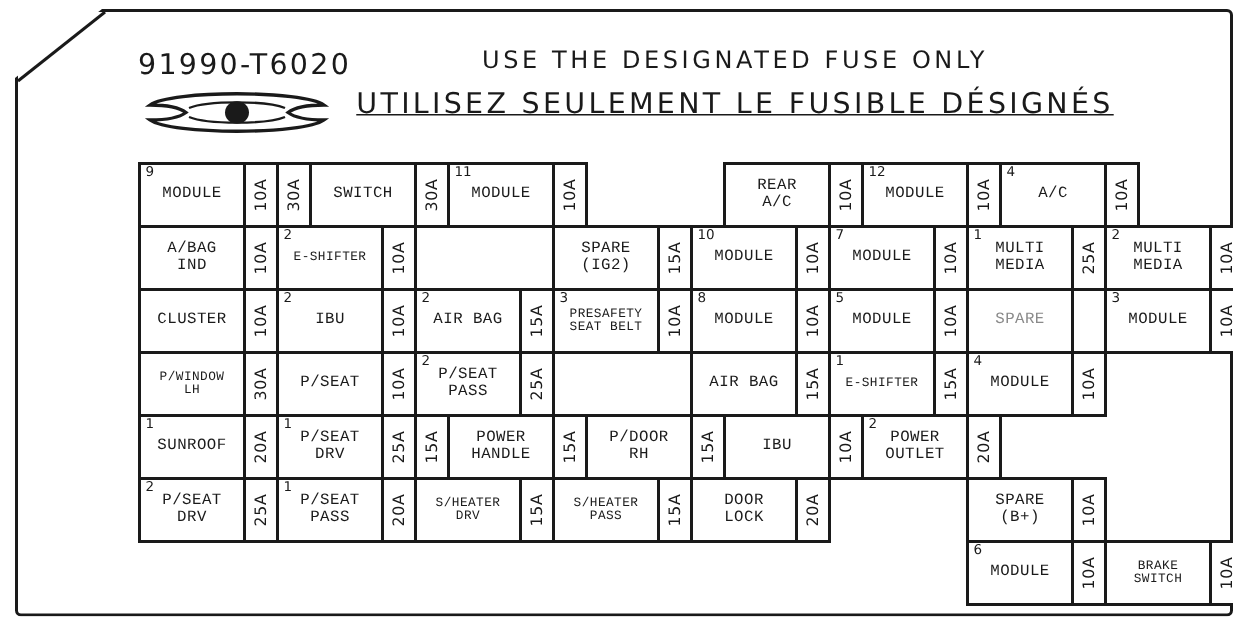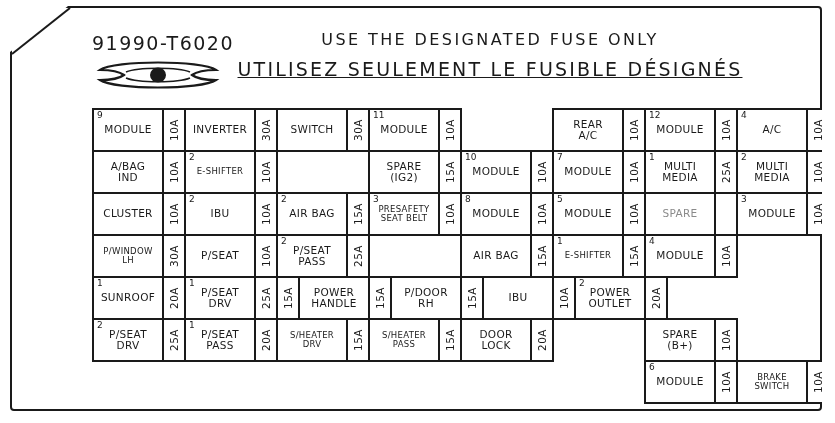--- a/index.html
+++ b/index.html
@@ -113,20 +113,21 @@
     color: #1a1a1a;
   }
   .fuse-label {
     font-size: 10.5px;
     line-height: 11.5px;
     letter-spacing: 0.3px;
     text-align: center;
     color: #1a1a1a;
     padding: 0 2px;
     white-space: pre-line;
+    font-family: Liberation Mono, monospace;
   }
   .fuse-label.small {
     font-size: 8.5px;
     line-height: 9.5px;
   }
   .fuse-label.grey {
     color: #8a8a8a;
   }
   .amp {
     font-size: 10.5px;
@@ -162,23 +163,20 @@
 
     <div class="grid" id="fuse-grid">
         <div class="row">
           <div class="cell w-name">
             <div class="fuse-num">9</div>
             <div class="fuse-label">MODULE</div>
           </div>
           <div class="cell w-amp">
             <div class="amp">10A</div>
           </div>
-          <div class="cell w-name">
-            <div class="fuse-label">INVERTER</div>
-          </div>
           <div class="cell w-amp">
             <div class="amp">30A</div>
           </div>
           <div class="cell w-name">
             <div class="fuse-label">SWITCH</div>
           </div>
           <div class="cell w-amp">
             <div class="amp">30A</div>
           </div>
           <div class="cell w-name">

